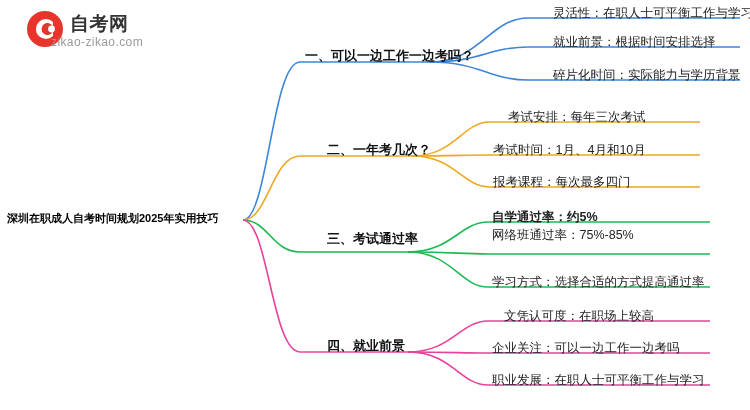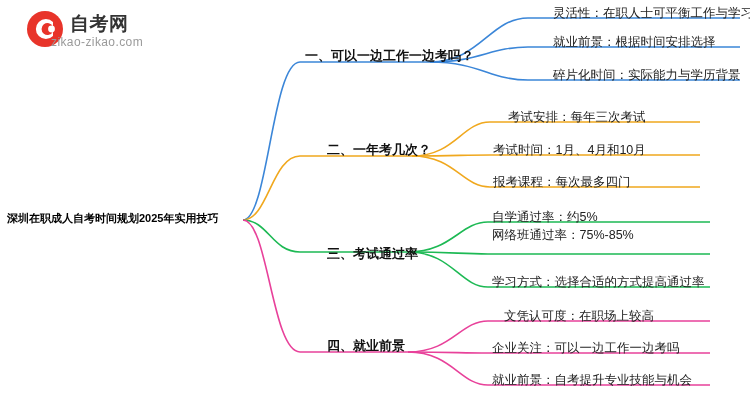--- a/index.html
+++ b/index.html
@@ -118,21 +118,21 @@
 <div class="node-label branch-label" style="left:305px; top:48px;">一、可以一边工作一边考吗？</div>
 <div class="node-label leaf-label" style="left:553px; top:6px;">灵活性：在职人士可平衡工作与学习</div>
 <div class="node-label leaf-label" style="left:553px; top:35px;">就业前景：根据时间安排选择</div>
 <div class="node-label leaf-label" style="left:553px; top:68px;">碎片化时间：实际能力与学历背景</div>
 
 <div class="node-label branch-label" style="left:327px; top:142px;">二、一年考几次？</div>
 <div class="node-label leaf-label" style="left:508px; top:110px;">考试安排：每年三次考试</div>
 <div class="node-label leaf-label" style="left:493px; top:143px;">考试时间：1月、4月和10月</div>
 <div class="node-label leaf-label" style="left:493px; top:175px;">报考课程：每次最多四门</div>
 
-<div class="node-label branch-label" style="left:327px; top:246px;">三、考试通过率</div>
-<div class="node-label leaf-label" style="left:492px; top:210px;">自学通过率：约5%</div>
+<div class="node-label branch-label" style="left:327px; top:231px;">三、考试通过率</div>
+<div class="node-label leaf-label" style="left:492px; top:210px;font-weight:bold;">自学通过率：约5%</div>
 <div class="node-label leaf-label" style="left:492px; top:228px;">网络班通过率：75%-85%</div>
 <div class="node-label leaf-label" style="left:492px; top:275px;">学习方式：选择合适的方式提高通过率</div>
 
 <div class="node-label branch-label" style="left:327px; top:338px;">四、就业前景</div>
 <div class="node-label leaf-label" style="left:492px; top:309px;margin-left:12px;">文凭认可度：在职场上较高</div>
 <div class="node-label leaf-label" style="left:492px; top:341px;">企业关注：可以一边工作一边考吗</div>
-<div class="node-label leaf-label" style="left:492px; top:373px;">就业前景：自考提升专业技能与机会</div>
+<div class="node-label leaf-label" style="left:492px; top:373px;">职业发展：在职人士可平衡工作与学习</div>
 
 </body></html>

